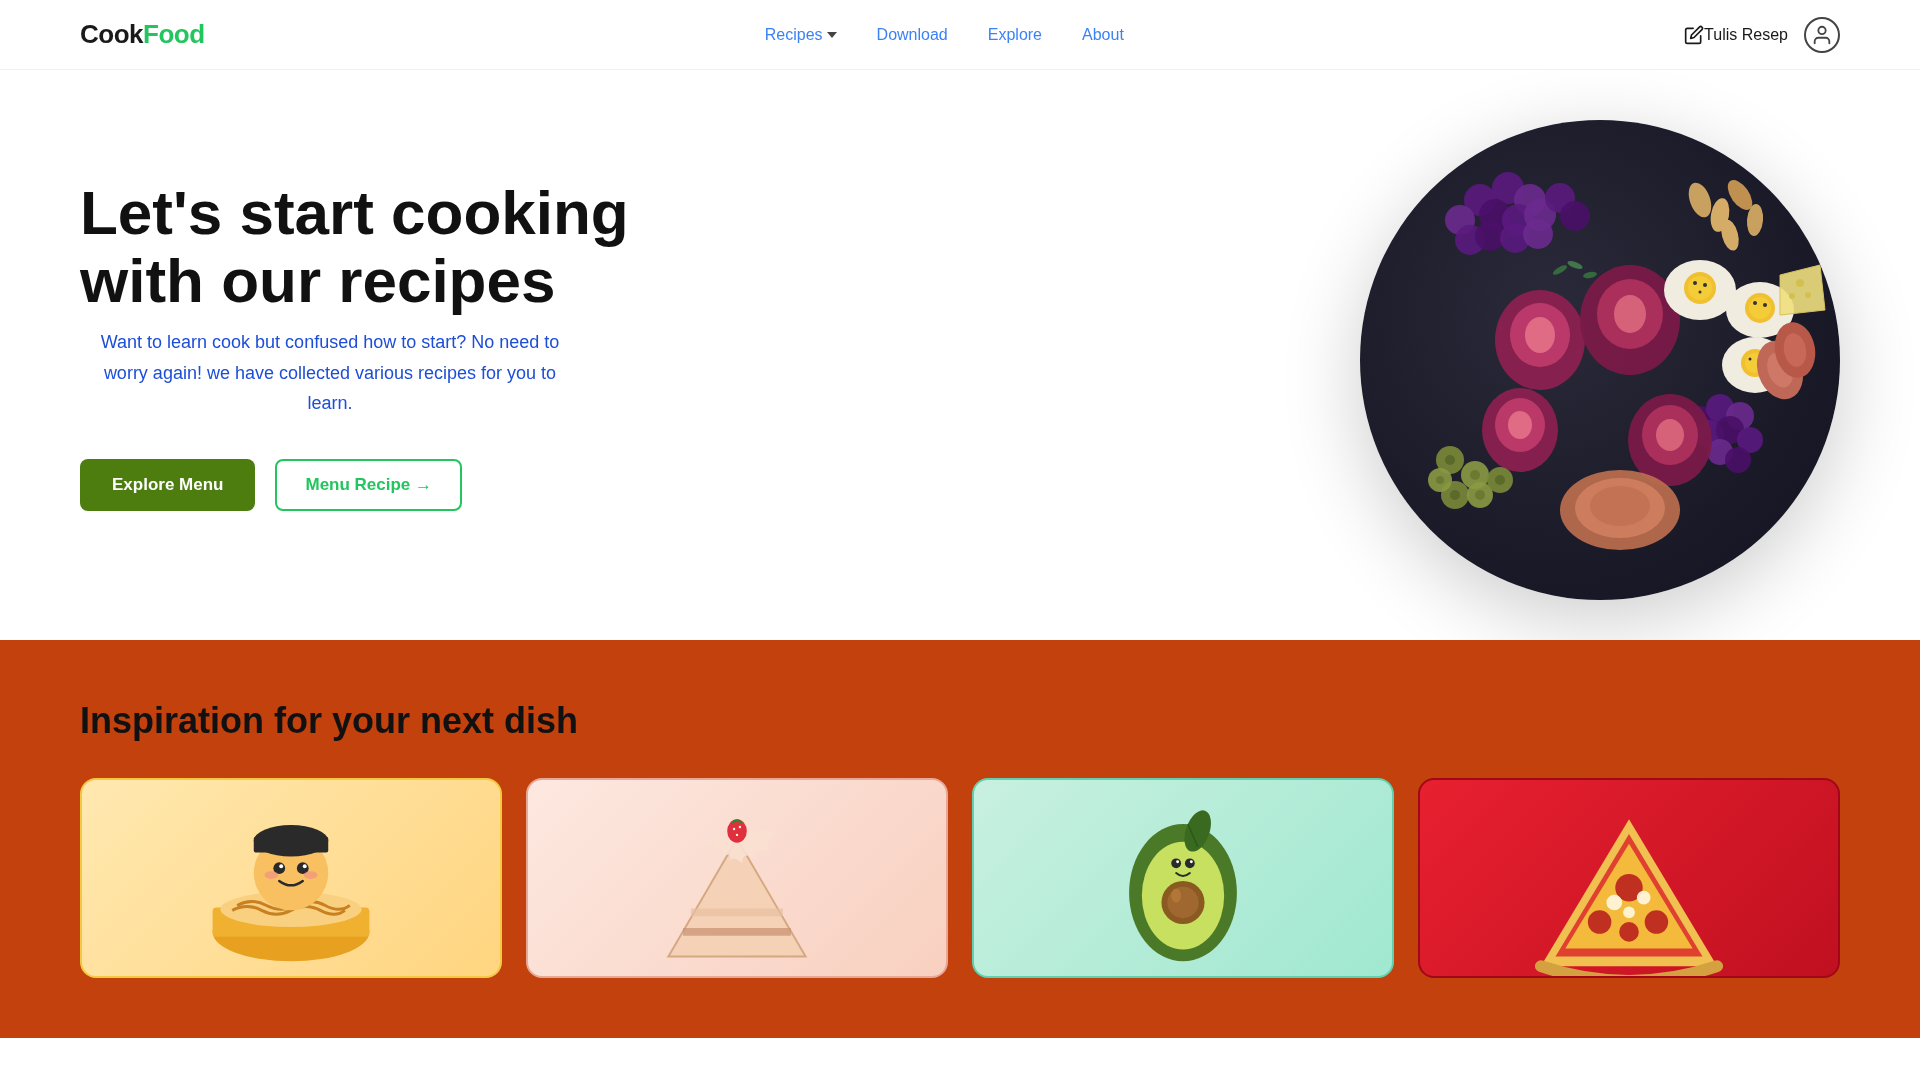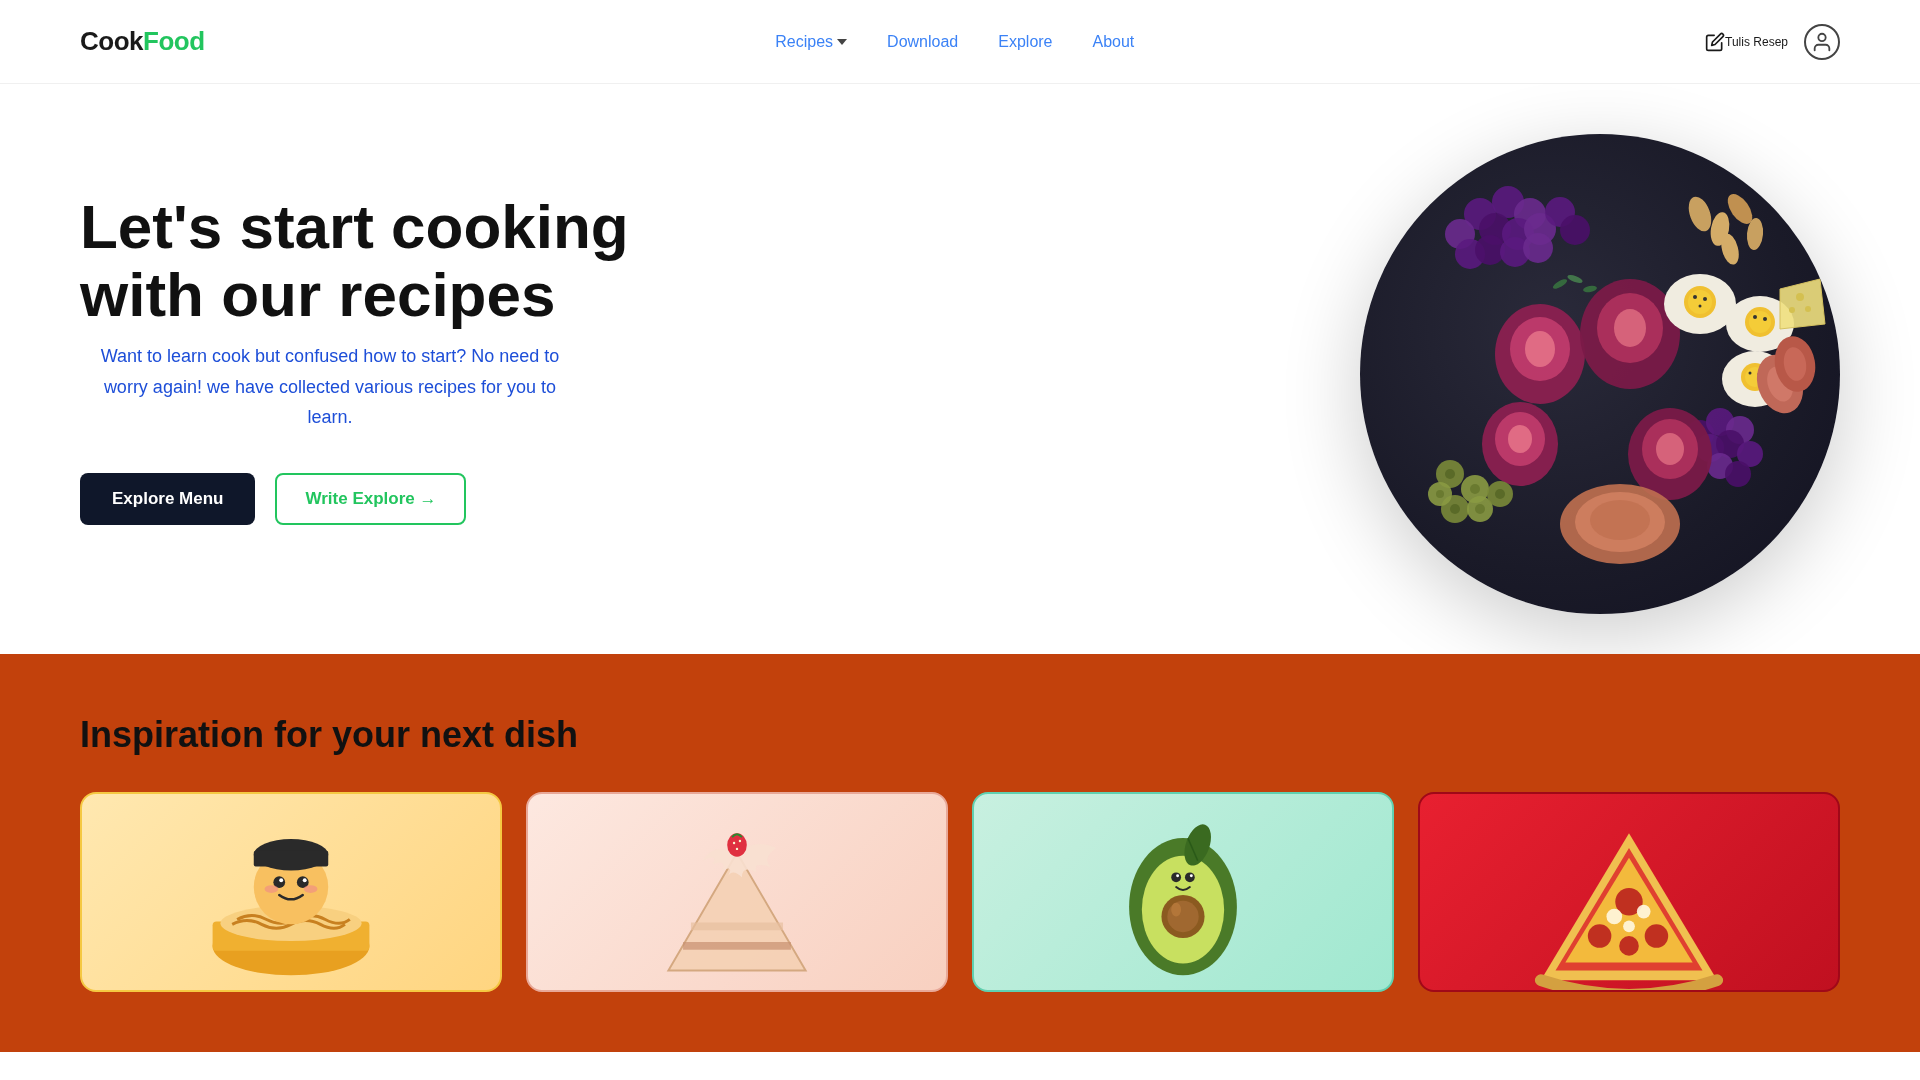--- a/index.html
+++ b/index.html
@@ -4,21 +4,21 @@
   <style>
     * { margin: 0; padding: 0; box-sizing: border-box; }
     body { font-family: -apple-system, BlinkMacSystemFont, 'Segoe UI', sans-serif; background: #fff; overflow-x: hidden; }
 
     
     nav {
       display: flex;
       align-items: center;
       justify-content: space-between;
       padding: 0 80px;
-      height: 84px;
+      height: 70px;
       background: #fff;
       border-bottom: 1px solid #f0f0f0;
       position: sticky;
       top: 0;
       z-index: 100;
     }
     .logo {
       font-size: 26px;
       font-weight: 700;
       letter-spacing: -0.5px;
@@ -53,21 +53,21 @@
 
     .nav-right {
       display: flex;
       align-items: center;
       gap: 16px;
     }
     .tulis-resep-btn {
       display: flex;
       align-items: center;
       gap: 0;
-      font-size: 12px;
+      font-size: 16px;
       font-weight: 500;
       color: #1a1a1a;
       text-decoration: none;
       cursor: pointer;
       background: none;
       border: none;
     }
     .edit-icon {
       width: 20px;
       height: 20px;
@@ -111,21 +111,21 @@
       margin-bottom: 40px;
       max-width: 500px;
       text-align: center;
     }
     .hero-buttons {
       display: flex;
       gap: 20px;
       align-items: center;
     }
     .btn-primary {
-      background: #0f172a;
+      background: #4d7c0f;
       color: #fff;
       border: none;
       padding: 16px 32px;
       border-radius: 8px;
       font-size: 17px;
       font-weight: 600;
       cursor: pointer;
     }
     .btn-outline {
       background: transparent;
@@ -235,21 +235,21 @@
     </div>
   </div>
 </nav>
 
 <section class="hero">
   <div class="hero-text">
     <h1 class="hero-title">Let's start cooking with our recipes</h1>
     <p class="hero-desc">Want to learn cook but confused how to start? No need to worry again! we have collected various recipes for you to learn.</p>
     <div class="hero-buttons">
       <button class="btn-primary">Explore Menu</button>
-      <button class="btn-outline">Write Explore →</button>
+      <button class="btn-outline">Menu Recipe →</button>
     </div>
   </div>
 
   <div class="hero-image-container">
     <div class="plate-circle">
       
       <svg width="480" height="480" viewBox="0 0 480 480" xmlns="http://www.w3.org/2000/svg">
 
         <circle cx="120" cy="80" r="16" fill="#5a1a7e" opacity="0.9"></circle>
         <circle cx="148" cy="68" r="16" fill="#5a1a7e" opacity="0.9"></circle>

